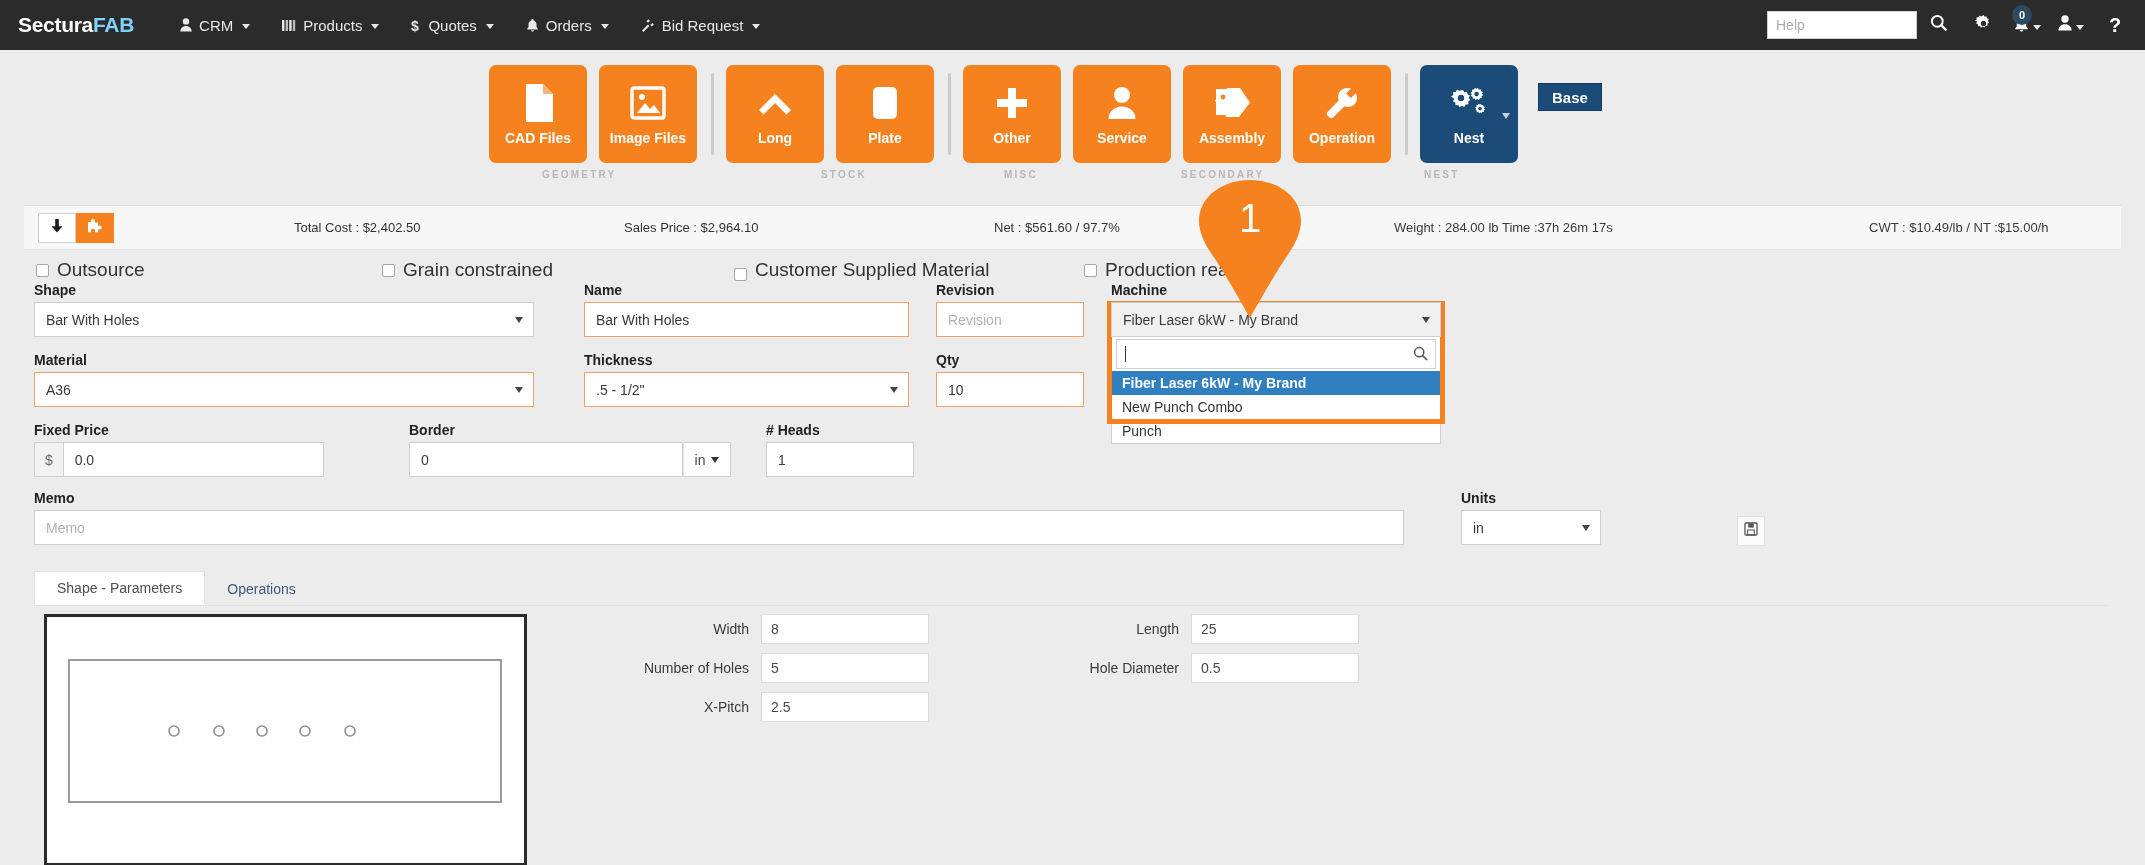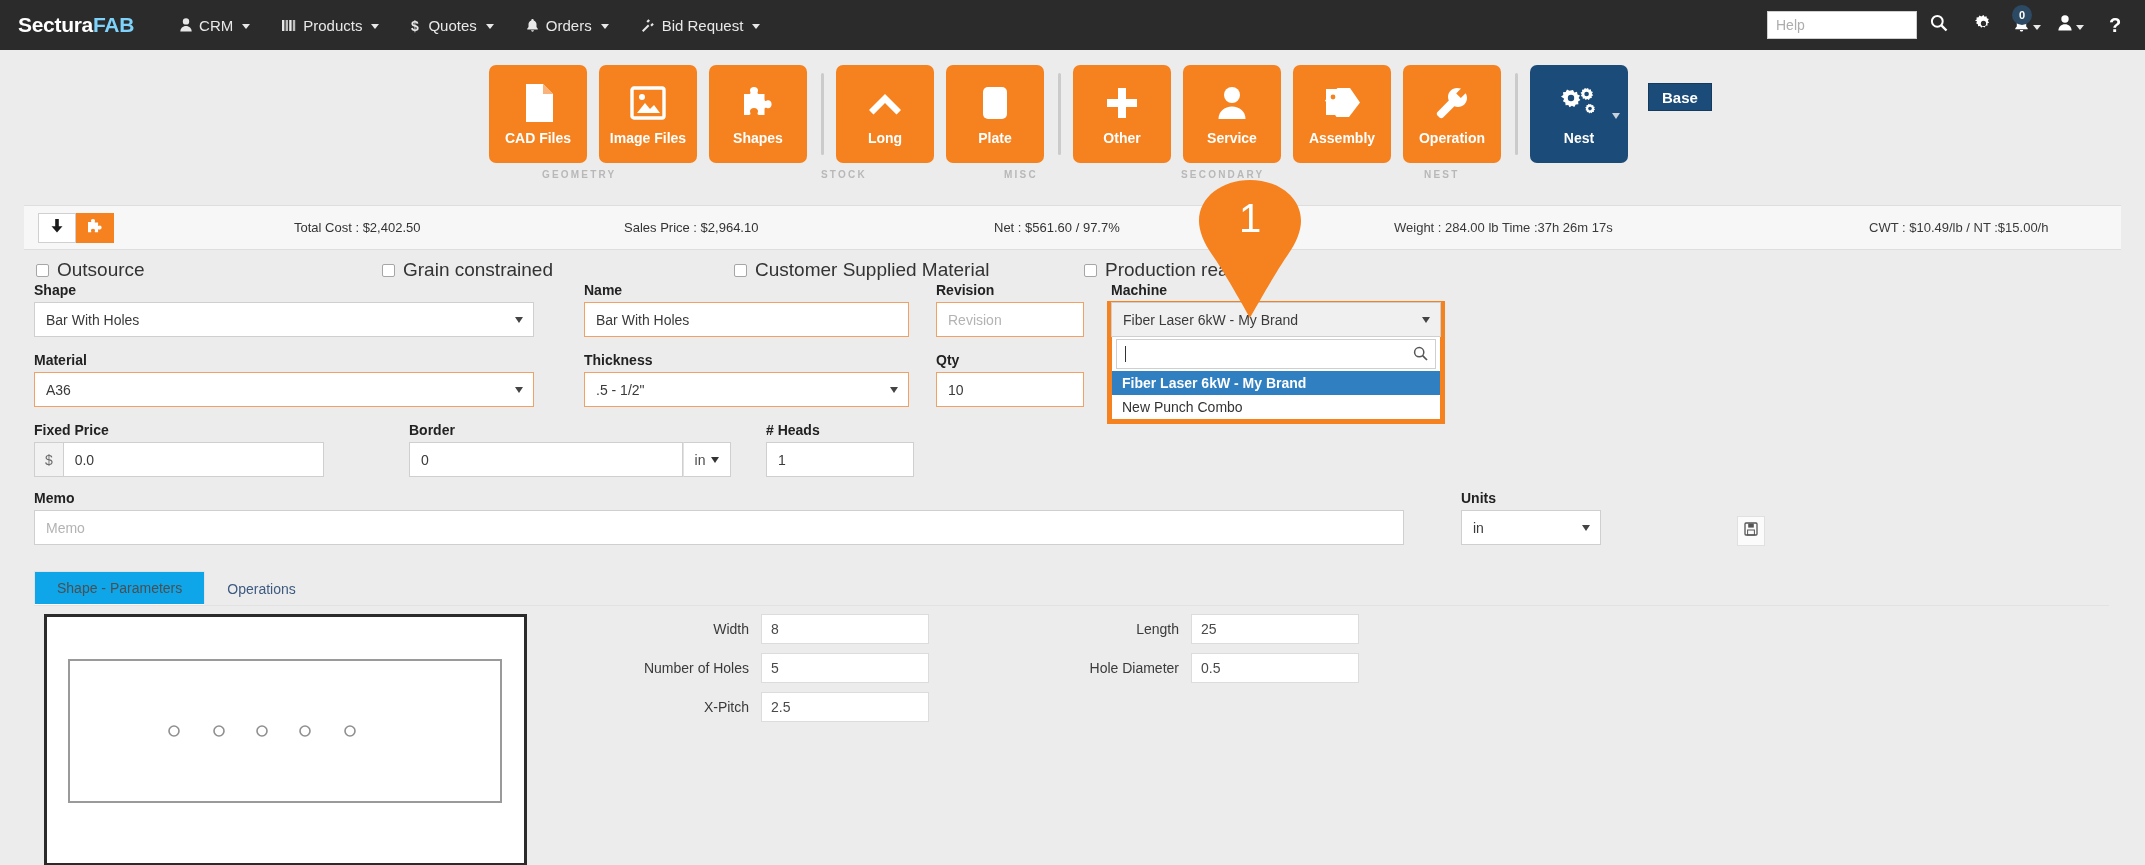--- a/index.html
+++ b/index.html
@@ -218,21 +218,21 @@
   
   .tabs {
     position: absolute; top: 522px; left: 10px;
     display: flex; align-items: flex-end; height: 33px;
   }
   .tab {
     padding: 8px 22px; font-size: 14px; color: #4e4e4e; cursor: pointer;
     background: transparent;
   }
   .tab.active {
-    background: #0ea5e9; border: 1px solid #e2e2e2; border-bottom: 1px solid #fff;
+    background: #ffffff; border: 1px solid #e2e2e2; border-bottom: 1px solid #fff;
     color: #4e4e4e;
   }
   .tab.link { color: #3d5a80; }
 
   
   .tabbody {
     position: absolute; top: 555px; left: 10px;
     width: 2075px; height: 260px; background: #ececec;
     border-top: 1px solid #e2e2e2;
   }
@@ -396,28 +396,20 @@
         <span class="ticon">
           <svg width="36" height="36" viewBox="0 0 36 36">
               <rect x="2" y="3" width="32" height="30" rx="2" fill="none" stroke="#fff" stroke-width="3.4"></rect>
               <circle cx="12" cy="12" r="3" fill="#fff"></circle>
               <path d="M7 28l8-10 5 6 4-4 6 8z" fill="#fff"></path>
             </svg>
         </span>
         <span class="tlabel">Image Files</span>
       </div>
 
-      <div class="tbtn">
-        <span class="ticon">
-          <svg width="36" height="36" viewBox="0 0 36 36">
-              <path d="M14 2c2.6 0 4 1.6 4 3.4 0 1-.5 1.5-.5 2.3 0 .8.6 1.3 1.5 1.3h5.5v5.4c0 .9.5 1.5 1.4 1.5.8 0 1.3-.6 2.3-.6 1.8 0 3.4 1.5 3.4 4s-1.6 4-3.4 4c-1 0-1.5-.6-2.3-.6-.9 0-1.4.6-1.4 1.5V30H19c-1 0-1.5-.5-1.5-1.4 0-.8.5-1.3.5-2.3 0-1.8-1.4-3.4-4-3.4S10 24.5 10 26.3c0 1 .5 1.5.5 2.3 0 .9-.5 1.4-1.5 1.4H4V9h5c1 0 1.5-.5 1.5-1.3 0-.8-.5-1.3-.5-2.3C10 3.6 11.4 2 14 2z" fill="#fff"></path>
-            </svg>
-        </span>
-        <span class="tlabel">Shapes</span>
-      </div>
 
       <div class="tsep"></div>
 
       <div class="tbtn">
         <span class="ticon">
           <svg width="36" height="24" viewBox="0 0 36 24">
               <path d="M18 3l16 16-4.5 4.5L18 12 6.5 23.5 2 19z" fill="#fff"></path>
             </svg>
         </span>
         <span class="tlabel">Long</span>
@@ -535,21 +527,21 @@
 
   <div class="checkrow">
     <label class="chk" style="left:12px;">
       <span class="box"></span>
       <span>Outsource</span>
     </label>
     <label class="chk" style="left:358px;">
       <span class="box"></span>
       <span>Grain constrained</span>
     </label>
-    <label class="chk" style="left:710px;">
+    <label class="chk" style="left:710px;align-items:flex-end;">
       <span class="box"></span>
       <span>Customer Supplied Material</span>
     </label>
     <label class="chk" style="left:1060px;">
       <span class="box"></span>
       <span>Production ready</span>
     </label>
   </div>
 
   <div class="form">
@@ -588,20 +580,21 @@
           <span class="cursor"></span>
           <span class="mag">
             <svg width="15" height="15" viewBox="0 0 15 15">
                 <circle cx="6.2" cy="6.2" r="4.6" fill="none" stroke="#555" stroke-width="1.5"></circle>
                 <line x1="9.6" y1="9.6" x2="14" y2="14" stroke="#555" stroke-width="1.7"></line>
               </svg>
           </span>
         </div>
         <div class="dd-opt active">Fiber Laser 6kW - My Brand</div>
         <div class="dd-opt">New Punch Combo</div>
+        <div class="dd-opt">Punch</div>
       </div>
     </div>
 
     <div class="fld" style="left:10px; top:70px; width:500px;">
       <label class="flabel">Material</label>
       <div class="sel orange">
         <span>A36</span>
         <i class="dcaret"></i>
       </div>
     </div>

